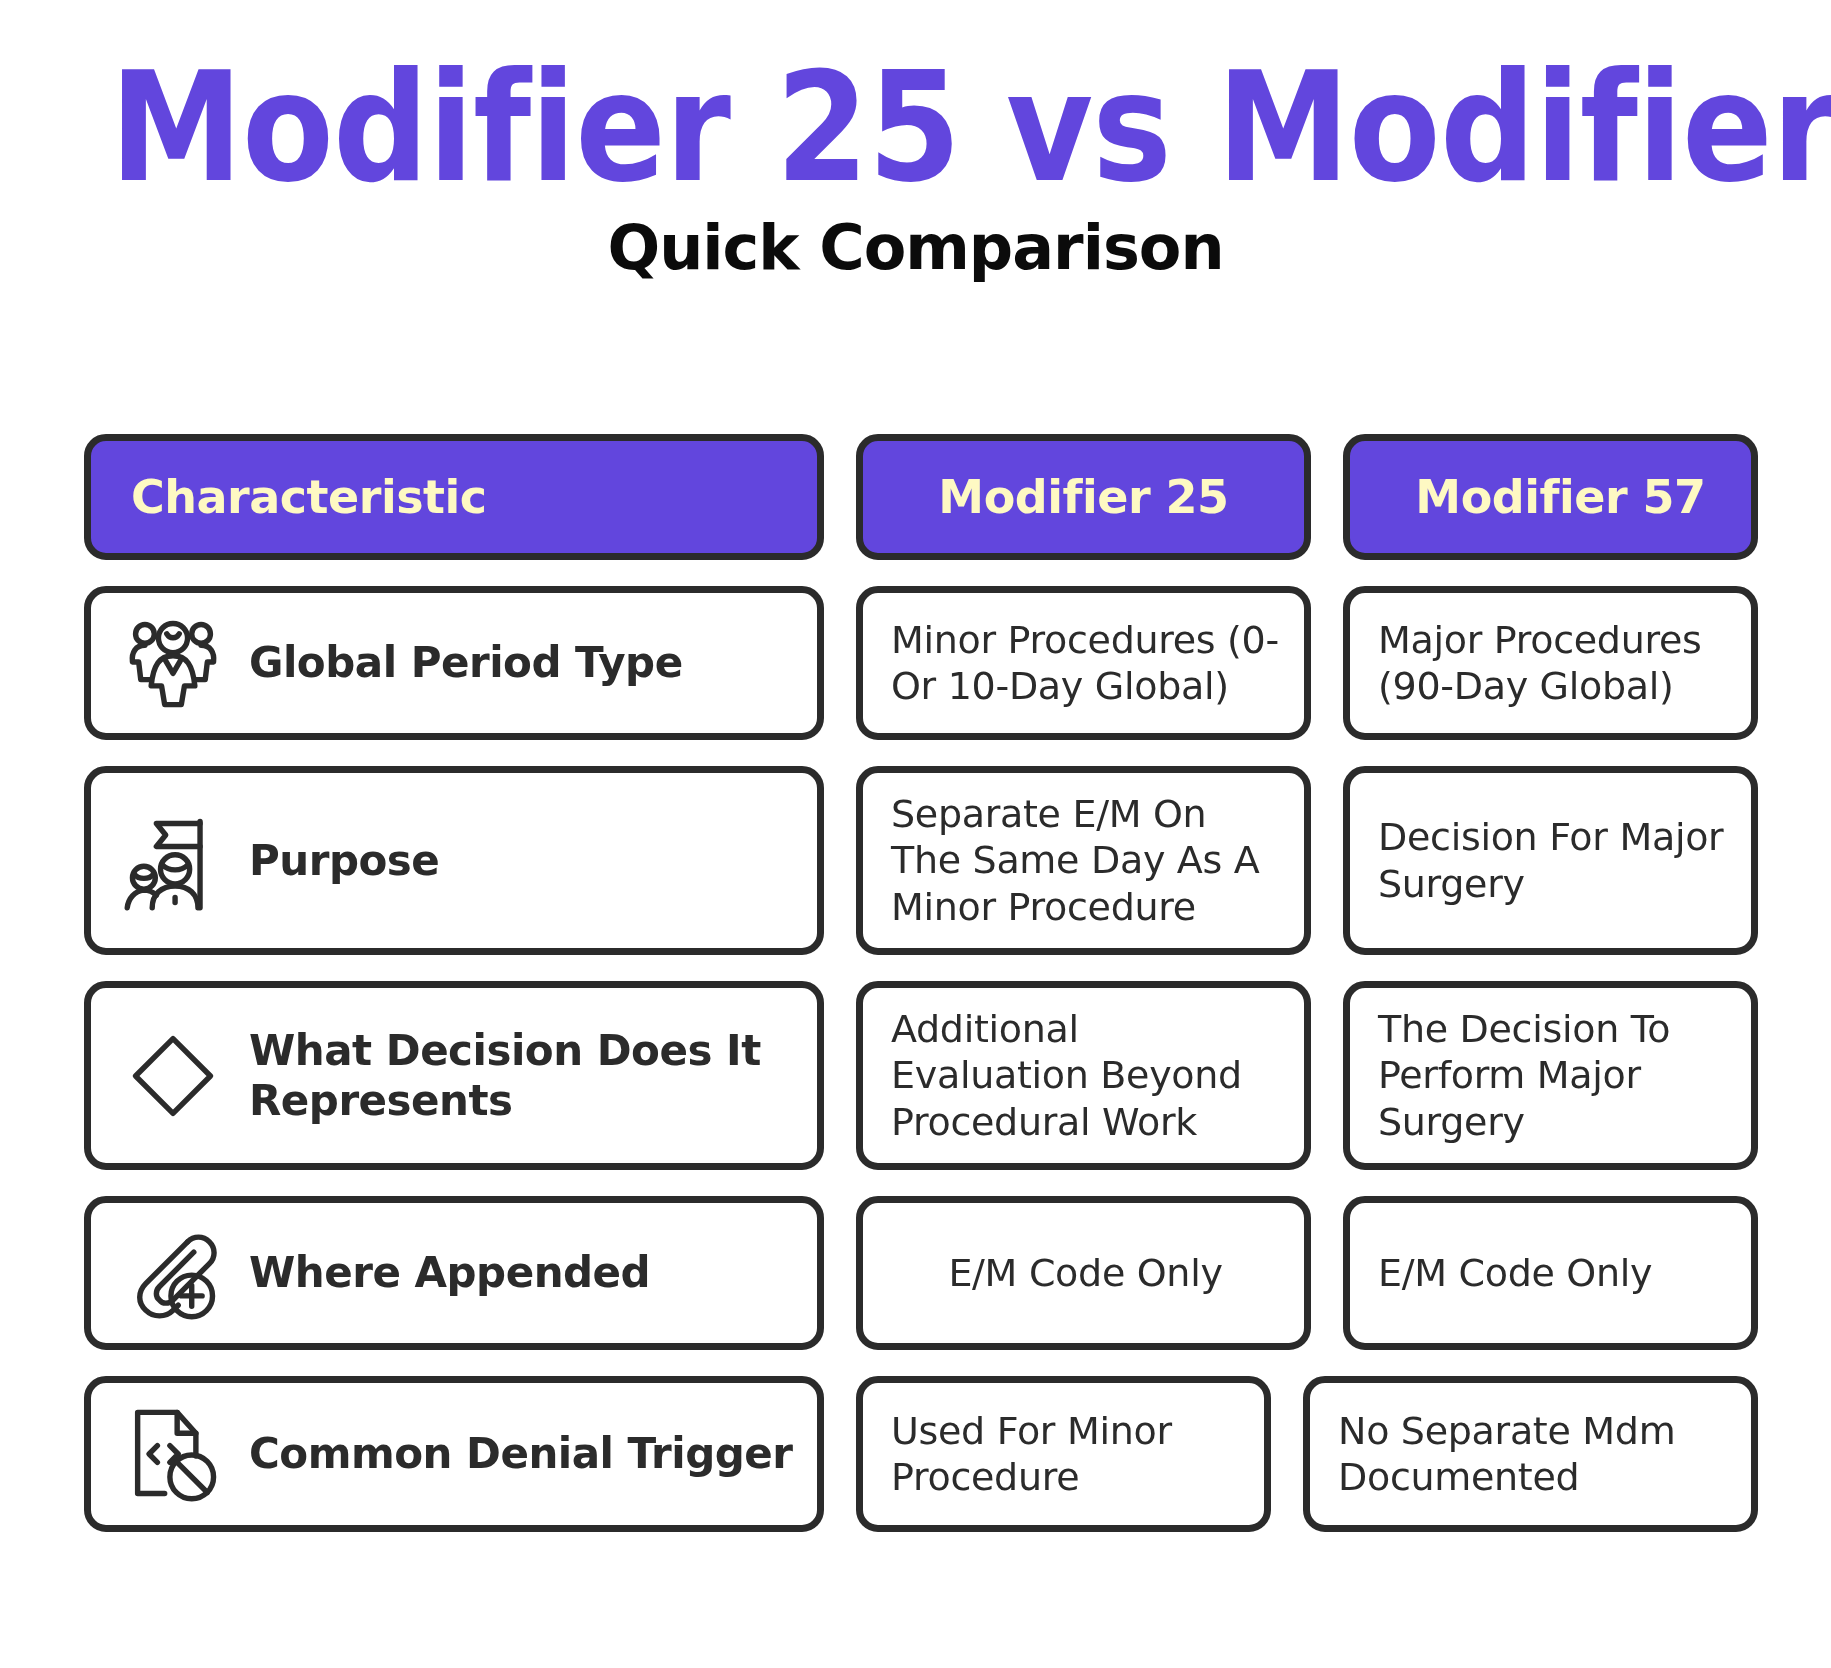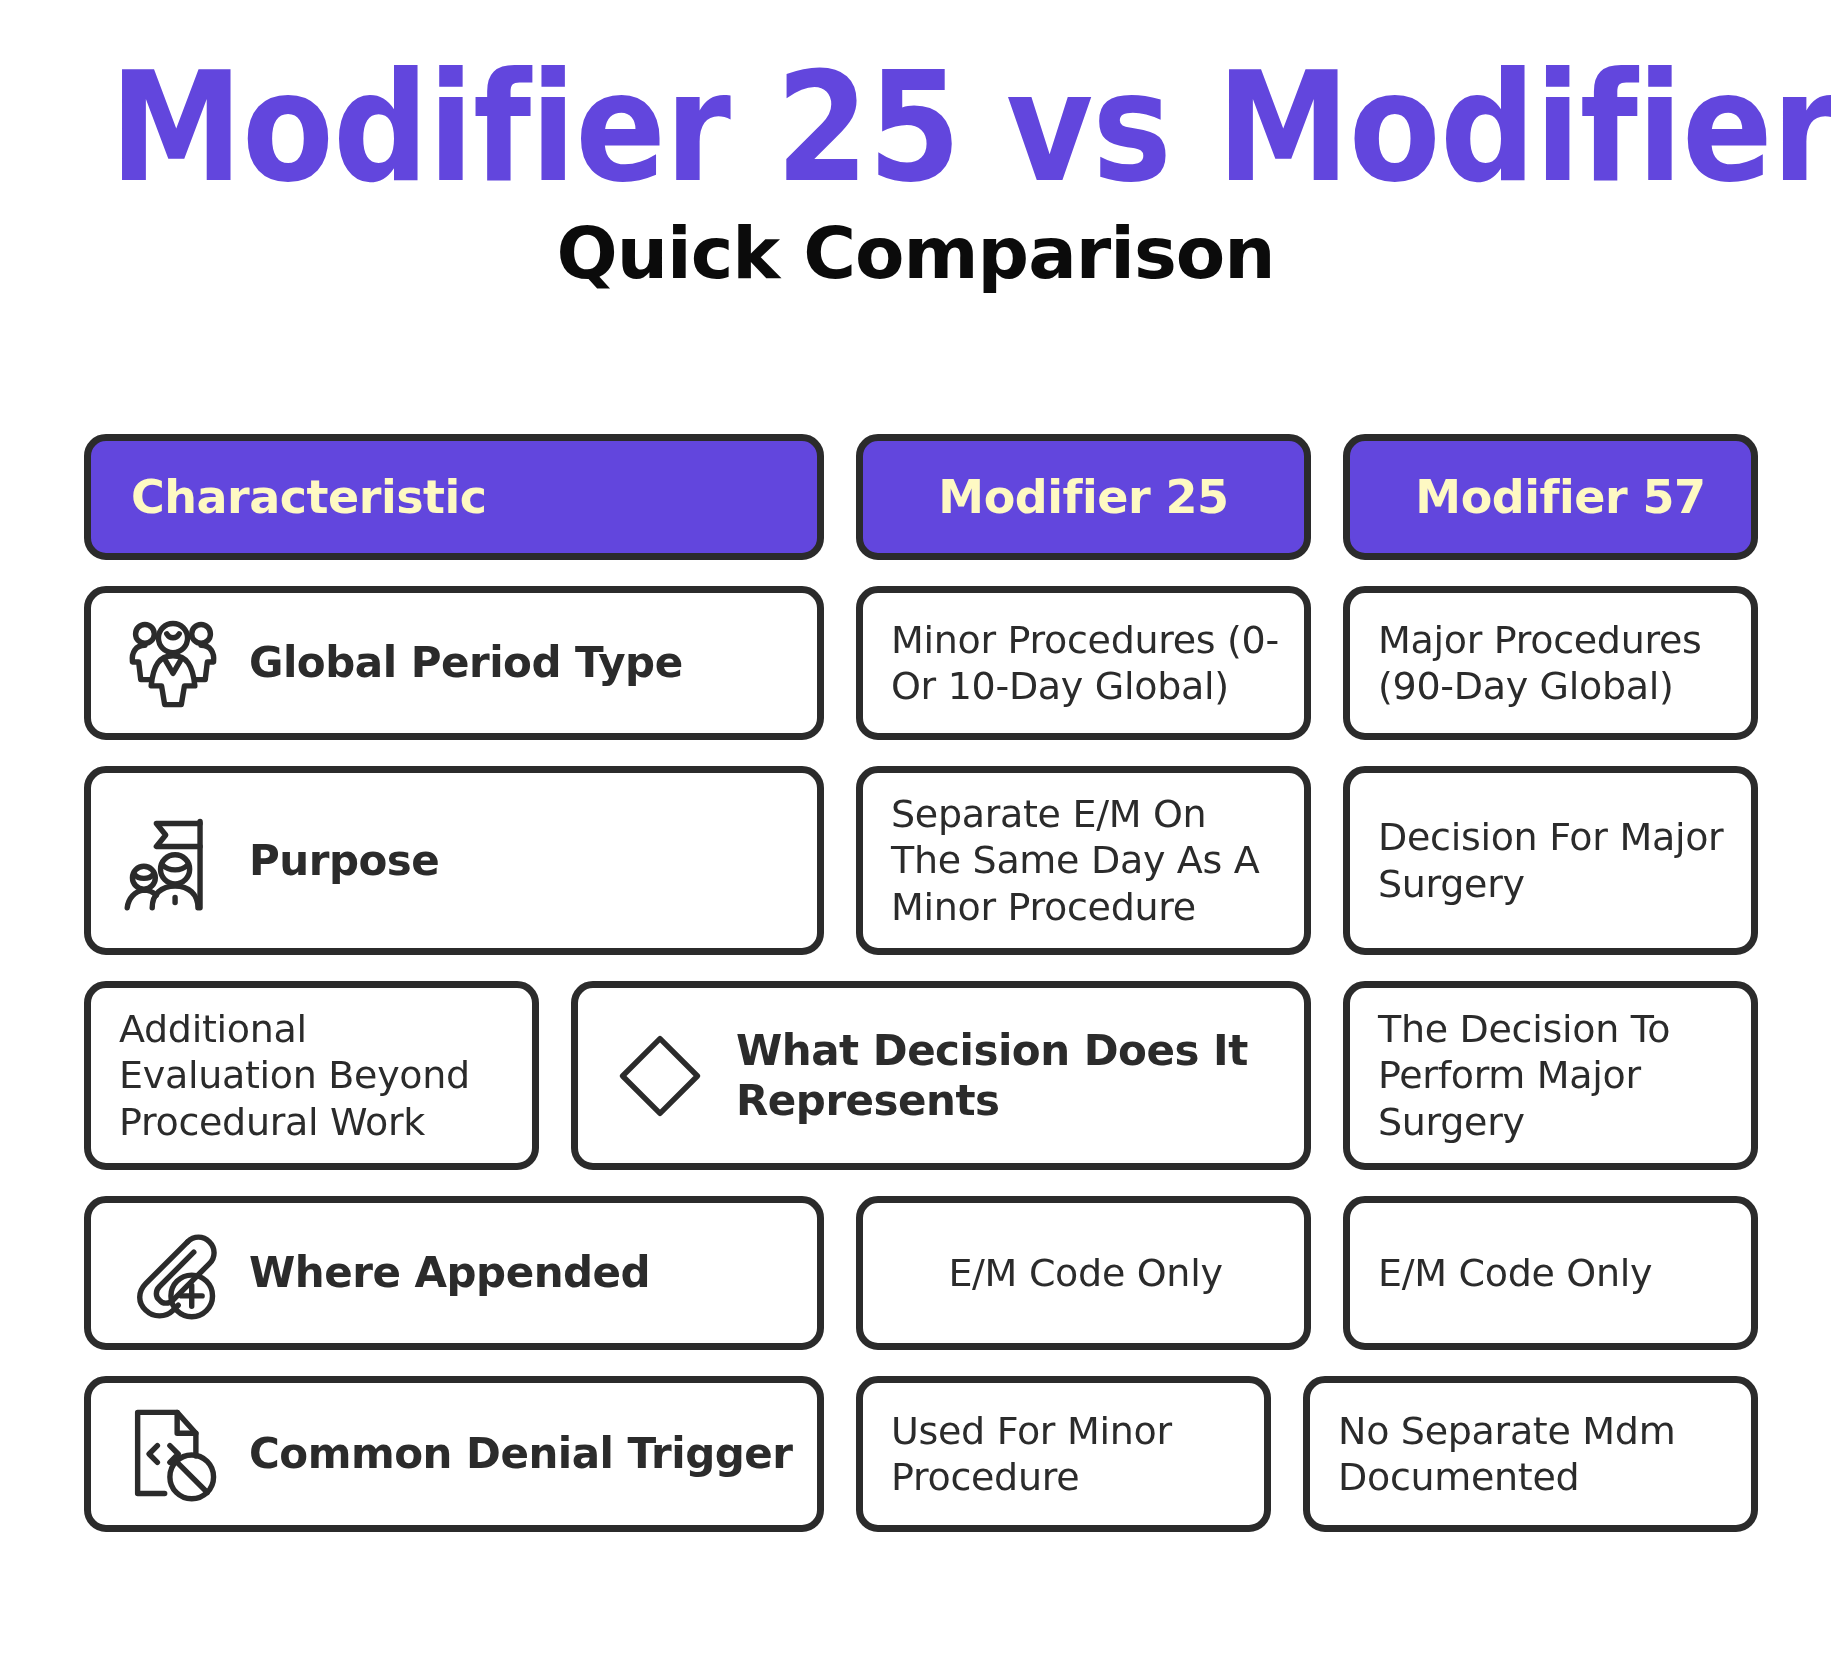--- a/index.html
+++ b/index.html
@@ -33,21 +33,21 @@
     letter-spacing: -1px;
     color: #6246DD;
     transform: scaleX(0.88);
     transform-origin: center center;
     white-space: nowrap;
   }
 
   .sub-title {
     font-family: "DejaVu Sans", sans-serif;
     font-weight: 700;
-    font-size: 72px;
+    font-size: 62px;
     line-height: 1.15;
     color: #0b0b0b;
     margin-top: 8px;
     letter-spacing: -1px;
     white-space: nowrap;
   }
 
   
   .table {
     position: absolute;
@@ -208,30 +208,30 @@
       </div>
       <div class="cell col-m25">
         <span class="cell-text">Separate E/M On The Same Day As A Minor Procedure</span>
       </div>
       <div class="cell col-m57">
         <span class="cell-text">Decision For Major Surgery</span>
       </div>
     </div>
 
     <div class="row row-body r3">
+      <div class="cell col-char">
+        <span class="icon-box">
+          <svg viewBox="0 0 100 100" fill="none" stroke="#2b2b2b" stroke-width="5.2" stroke-linecap="round" stroke-linejoin="round">
+            <path d="M50 14 L86 50 L50 86 L14 50 Z"></path>
+          </svg>
+        </span>
+        <span class="char-label">What Decision Does It Represents</span>
+      </div>
       <div class="cell col-m25">
         <span class="cell-text">Additional Evaluation Beyond Procedural Work</span>
-      </div>
-      <div class="cell col-char">
-        <span class="icon-box">
-          <svg viewBox="0 0 100 100" fill="none" stroke="#2b2b2b" stroke-width="5.2" stroke-linecap="round" stroke-linejoin="round">
-            <path d="M50 14 L86 50 L50 86 L14 50 Z"></path>
-          </svg>
-        </span>
-        <span class="char-label">What Decision Does It Represents</span>
       </div>
       <div class="cell col-m57">
         <span class="cell-text">The Decision To Perform Major Surgery</span>
       </div>
     </div>
 
     <div class="row row-body r4">
       <div class="cell col-char">
         <span class="icon-box">
           <svg viewBox="0 0 100 100" fill="none" stroke="#2b2b2b" stroke-width="5.2" stroke-linecap="round" stroke-linejoin="round">

